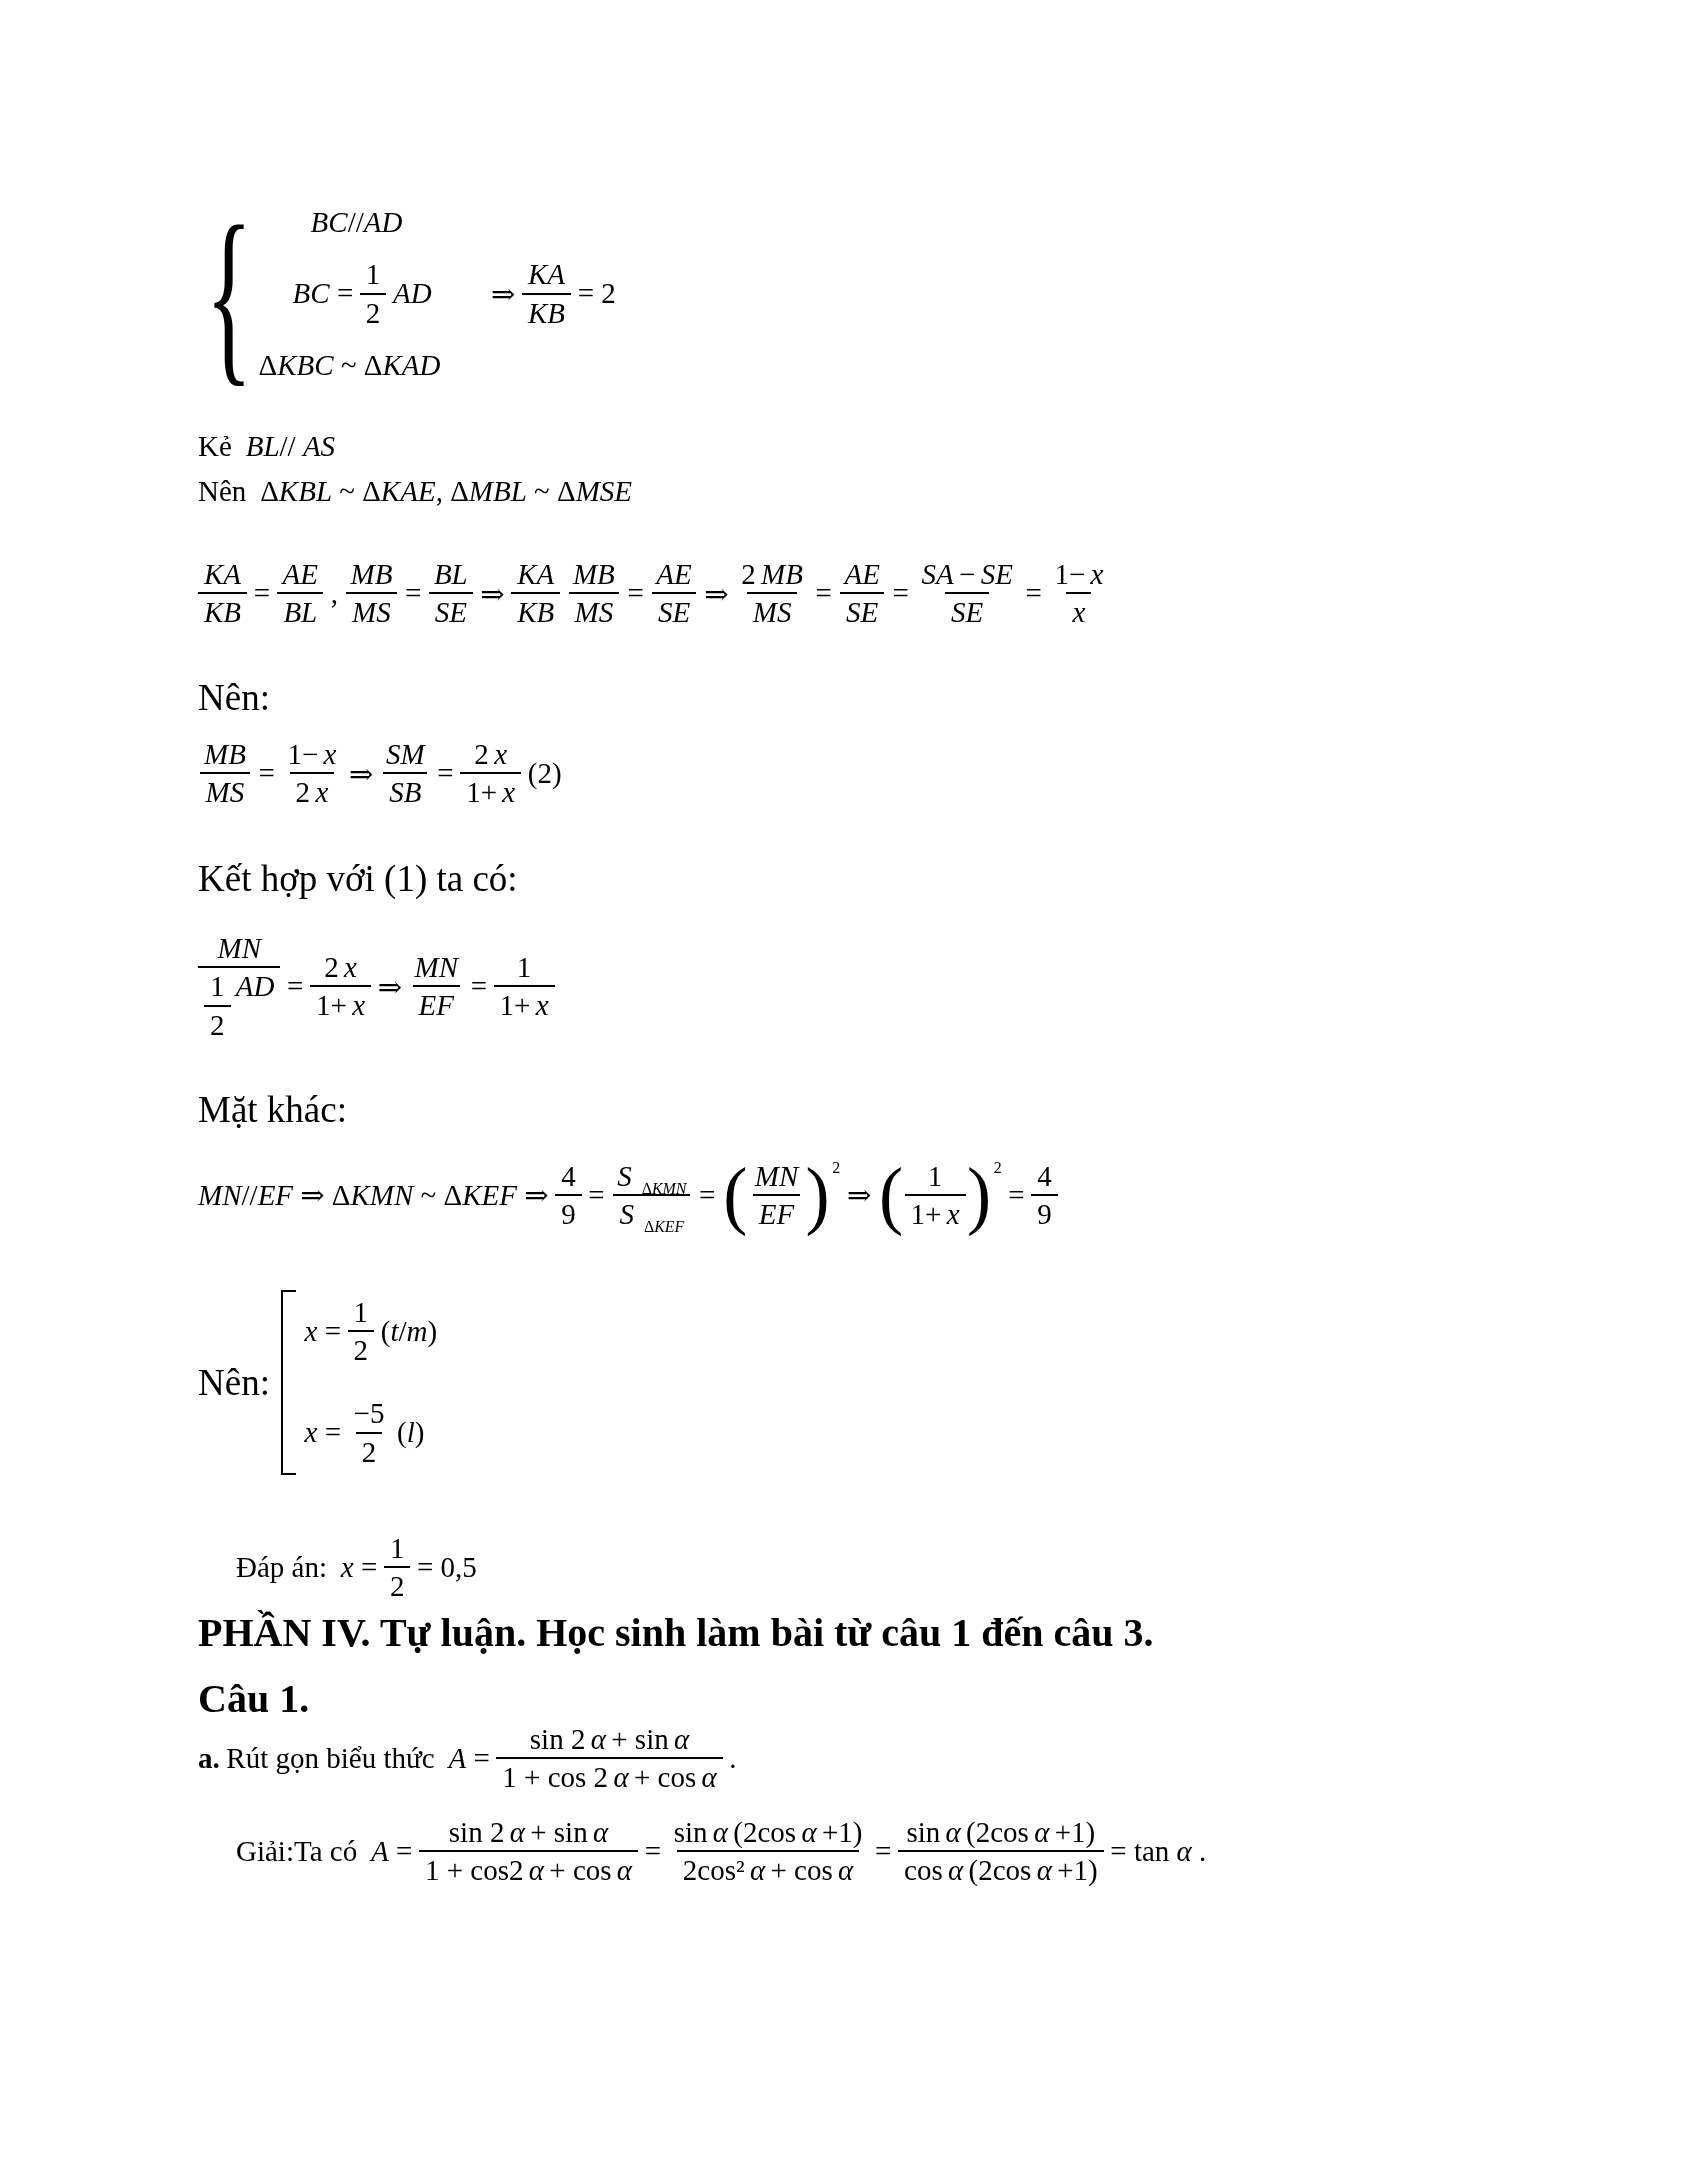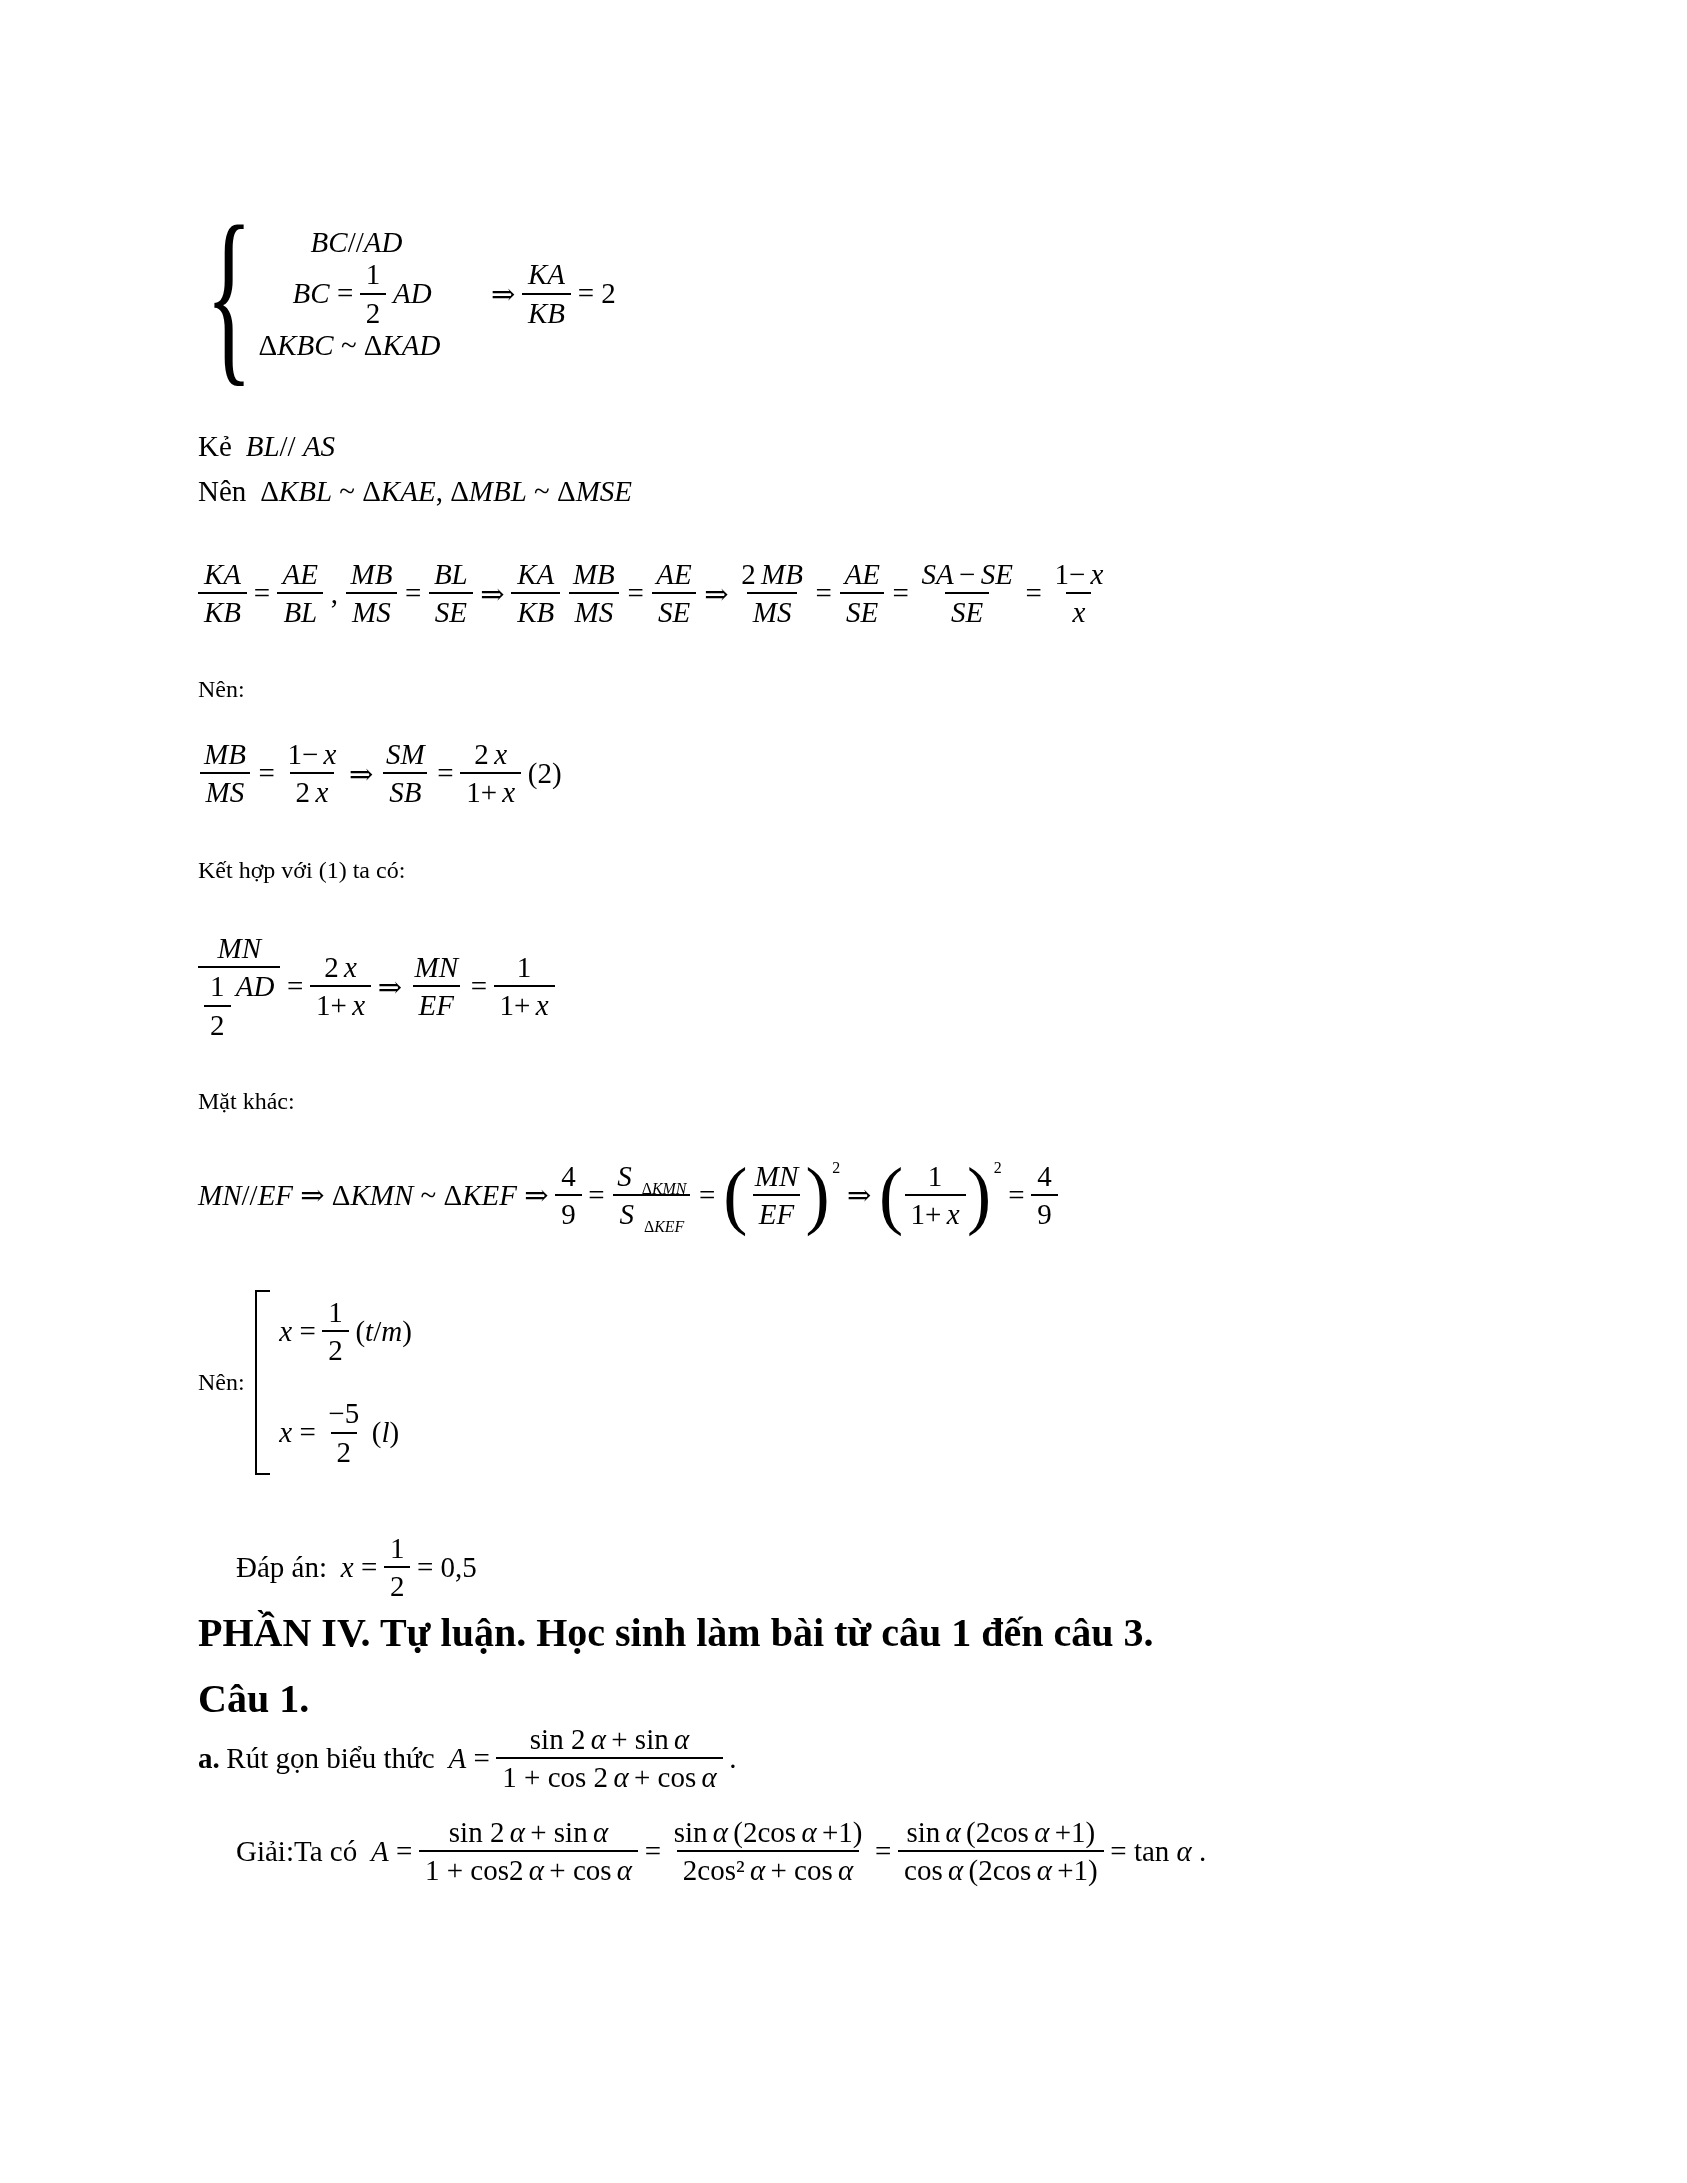--- a/index.html
+++ b/index.html
@@ -8,40 +8,40 @@
     color:#000000; font-family:"Liberation Serif","DejaVu Serif",serif;
     overflow:hidden;
   }
   .block { position:absolute; white-space:nowrap; }
   .eqrow { display:inline-flex; align-items:center; gap:6.6px; font-size:29px; }
   .eqi   { display:inline-flex; align-items:center; gap:5.3px; }
   .rm    { font-style:normal; white-space:pre; }
   .mi    { white-space:pre; }
   .mi i  { font-style:italic; }
   .bold  { font-weight:bold; }
-  .textline { font-size:24px;text-align:right; }
+  .textline { font-size:37px;text-align:right; }
   .heading  { font-size:40px; font-weight:bold; }
 
   .frac { display:inline-flex; flex-direction:column; align-items:center; align-self:center; }
   .num  { display:inline-flex; align-items:flex-end; justify-content:center; padding:0 6px 3.3px; line-height:1; gap:5.3px; }
   .den  { display:inline-flex; align-items:flex-start; justify-content:center; padding:4px 6px 0; border-top:2.6px solid currentColor; line-height:1; gap:5.3px; }
 
   .subwrap { display:inline-flex; align-items:baseline; }
   .subs { font-size:0.55em; display:inline-block; transform:translateY(0.5em); margin-left:10px; }
 
   .pow { display:inline-flex; align-items:center; }
   .bp  { font-size:2.5em; font-weight:300; line-height:1; display:inline-block; transform:scaleY(1.05); margin:0 1.3px; }
   .exp { font-size:0.55em; align-self:flex-start; line-height:1; margin-left:1.3px; margin-top:1.3px; }
 
   .brace {
     width:38px; display:inline-flex; align-items:center; justify-content:center;
     font-size:196px; line-height:1; font-weight:300;
     transform:scaleX(0.5); transform-origin:center;
   }
-  .syscol { display:inline-flex; flex-direction:column; gap:1px; }
+  .syscol { display:inline-flex; flex-direction:column; gap:21px; }
   .r1 { padding-left:56px; }
   .r2 { padding-left:38px; }
   .r3 { padding-left:4px; }
   .sysright { margin-left:44px; }
 
   .cases { position:relative; display:inline-flex; flex-direction:column; align-items:flex-start; gap:34px; padding:8px 0 8px 24px; margin-left:4px; }
   .cases::before {
     content:""; position:absolute; left:0; top:0; bottom:0; width:13.2px;
     border:2.6px solid #000000; border-right:none;
   }

